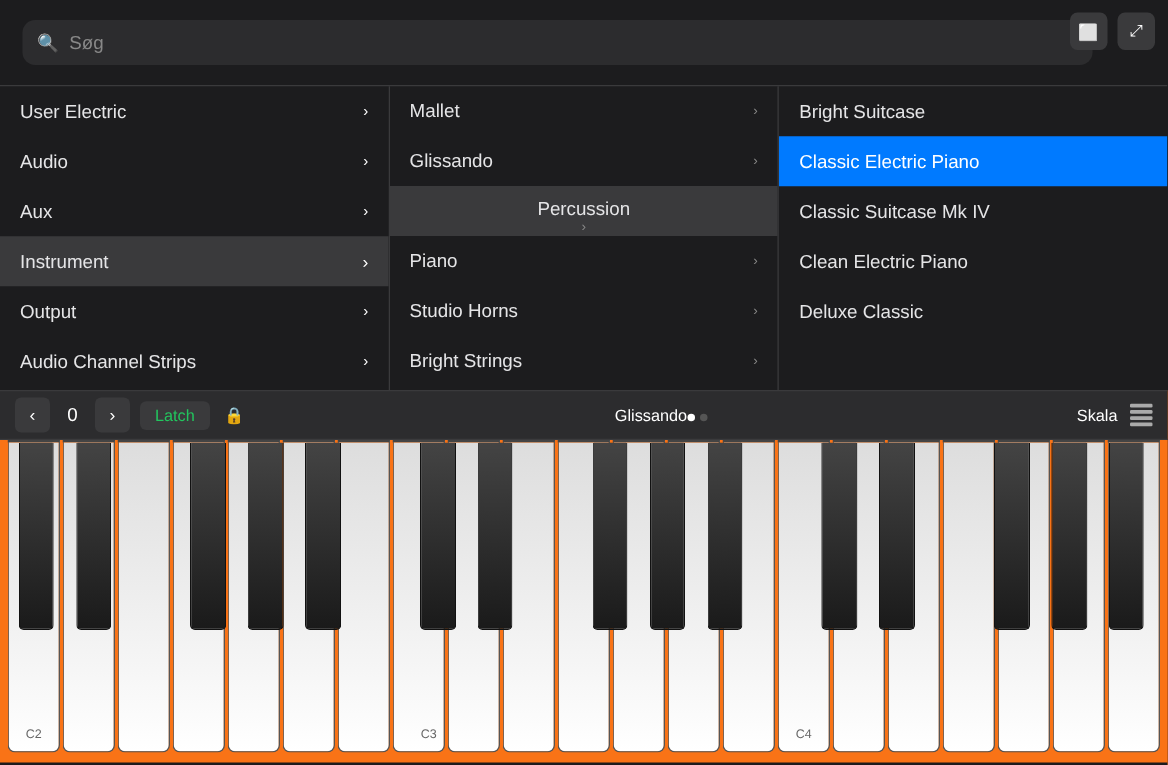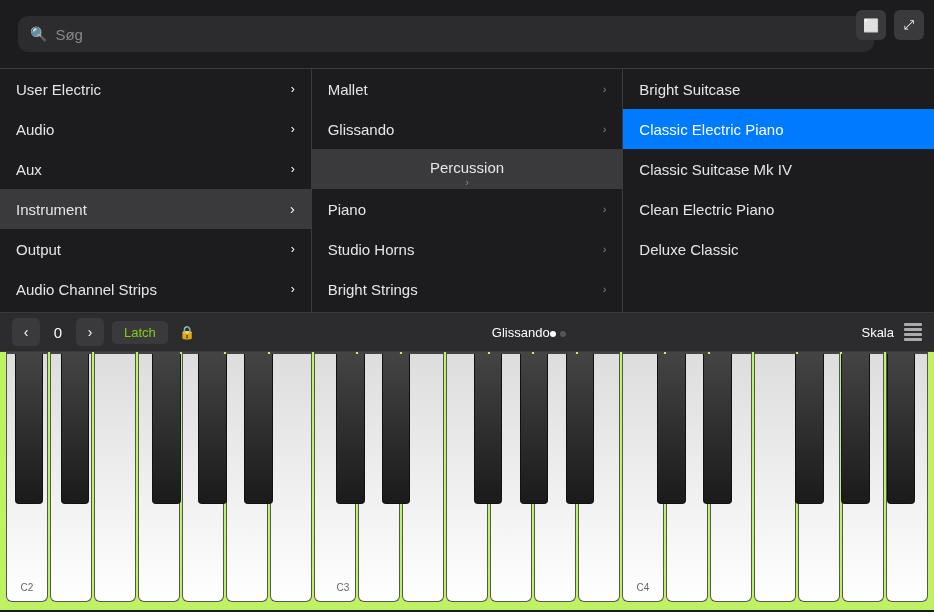--- a/index.html
+++ b/index.html
@@ -148,21 +148,21 @@
     }
     .octave-num {
       font-size: 15px;
       min-width: 20px;
       text-align: center;
     }
     .latch-btn {
       background: #3a3a3c;
       border: none;
       border-radius: 5px;
-      color: #84cc16;
+      color: #22c55e;
       padding: 4px 12px;
       font-size: 13px;
       cursor: pointer;
     }
     .lock-icon { font-size: 13px; margin-left: 4px; color: #888; }
 
     .piano-container {
       position: relative;
       height: 258px;
     }
@@ -304,21 +304,21 @@
       <div class="bars-icon">
         <span></span>
         <span></span>
         <span></span>
         <span></span>
       </div>
     </div>
   </div>
 
   <div class="piano-container">
-    <div id="piano" style="position:relative; height:258px; background:#bef264;">
+    <div id="piano" style="position:relative; height:258px; background:#f97316;">
         <div style="position: relative; display: flex; height: 250px; padding: 0px 6px; gap: 2px;">
           <div style="flex: 1 1 0%; background: linear-gradient(rgb(221, 221, 221) 0%, rgb(255, 255, 255) 100%); border-width: 2px 1px 1px; border-style: solid; border-color: rgb(68, 68, 68) rgb(85, 85, 85) rgb(85, 85, 85); border-image: initial; border-radius: 0px 0px 6px 6px; position: relative; cursor: pointer;">
             <span style="position: absolute; bottom: 8px; left: 50%; transform: translateX(-50%); font-size: 10px; color: rgb(102, 102, 102); white-space: nowrap;">C2</span>
           </div>
           <div style="flex: 1 1 0%; background: linear-gradient(rgb(221, 221, 221) 0%, rgb(255, 255, 255) 100%); border-width: 2px 1px 1px; border-style: solid; border-color: rgb(68, 68, 68) rgb(85, 85, 85) rgb(85, 85, 85); border-image: initial; border-radius: 0px 0px 6px 6px; position: relative; cursor: pointer;"></div>
           <div style="flex: 1 1 0%; background: linear-gradient(rgb(221, 221, 221) 0%, rgb(255, 255, 255) 100%); border-width: 2px 1px 1px; border-style: solid; border-color: rgb(68, 68, 68) rgb(85, 85, 85) rgb(85, 85, 85); border-image: initial; border-radius: 0px 0px 6px 6px; position: relative; cursor: pointer;"></div>
           <div style="flex: 1 1 0%; background: linear-gradient(rgb(221, 221, 221) 0%, rgb(255, 255, 255) 100%); border-width: 2px 1px 1px; border-style: solid; border-color: rgb(68, 68, 68) rgb(85, 85, 85) rgb(85, 85, 85); border-image: initial; border-radius: 0px 0px 6px 6px; position: relative; cursor: pointer;"></div>
           <div style="flex: 1 1 0%; background: linear-gradient(rgb(221, 221, 221) 0%, rgb(255, 255, 255) 100%); border-width: 2px 1px 1px; border-style: solid; border-color: rgb(68, 68, 68) rgb(85, 85, 85) rgb(85, 85, 85); border-image: initial; border-radius: 0px 0px 6px 6px; position: relative; cursor: pointer;"></div>
           <div style="flex: 1 1 0%; background: linear-gradient(rgb(221, 221, 221) 0%, rgb(255, 255, 255) 100%); border-width: 2px 1px 1px; border-style: solid; border-color: rgb(68, 68, 68) rgb(85, 85, 85) rgb(85, 85, 85); border-image: initial; border-radius: 0px 0px 6px 6px; position: relative; cursor: pointer;"></div>
           <div style="flex: 1 1 0%; background: linear-gradient(rgb(221, 221, 221) 0%, rgb(255, 255, 255) 100%); border-width: 2px 1px 1px; border-style: solid; border-color: rgb(68, 68, 68) rgb(85, 85, 85) rgb(85, 85, 85); border-image: initial; border-radius: 0px 0px 6px 6px; position: relative; cursor: pointer;"></div>

